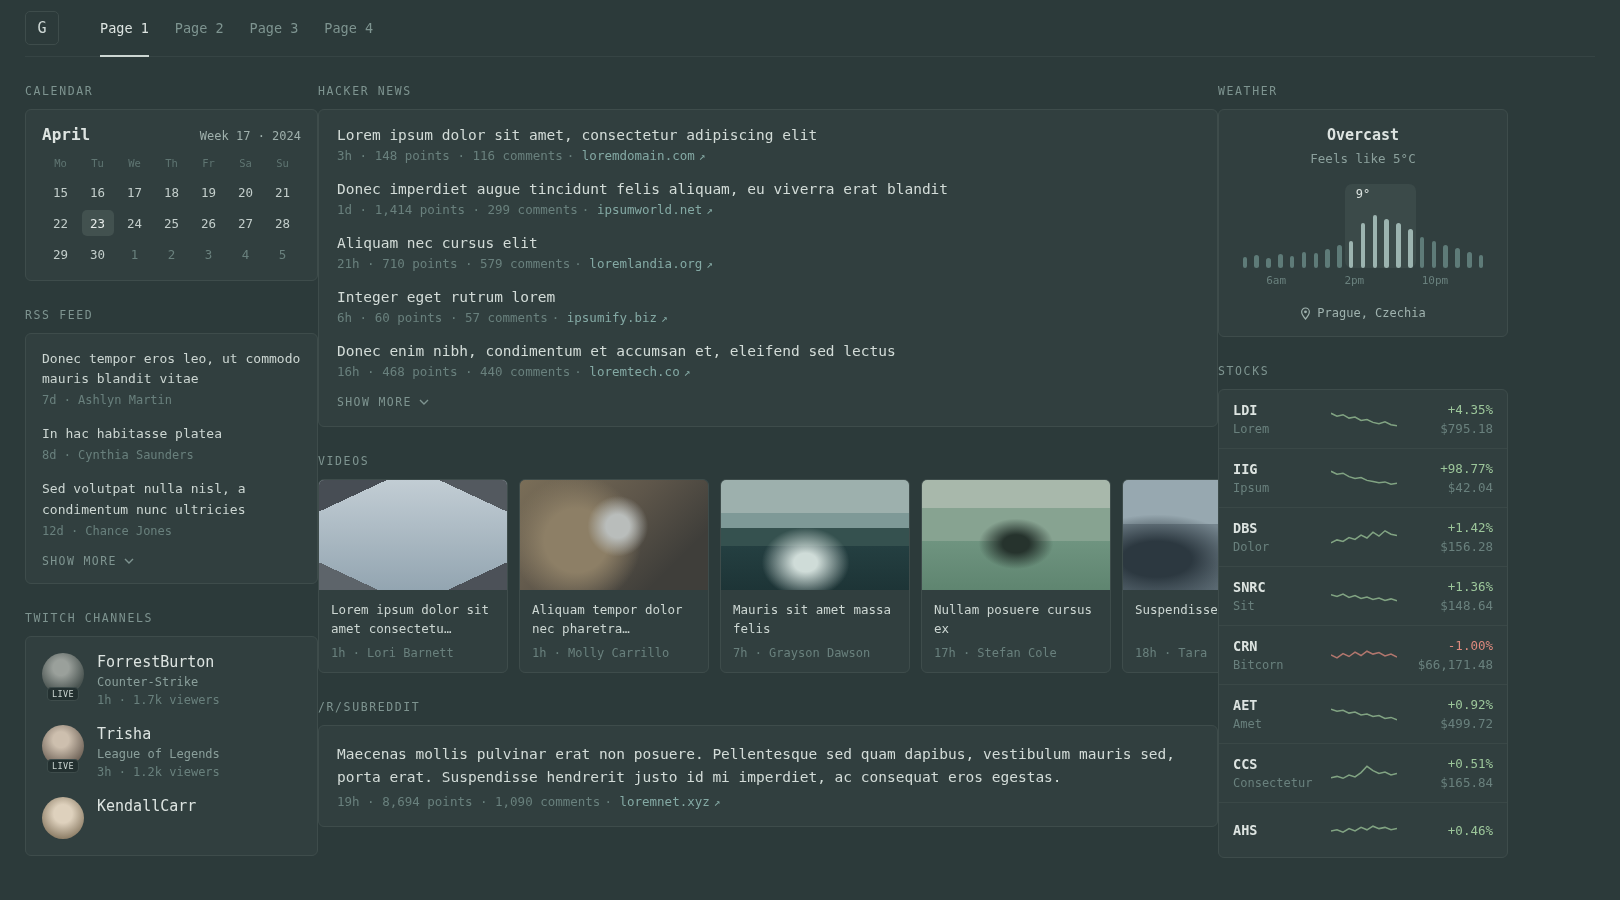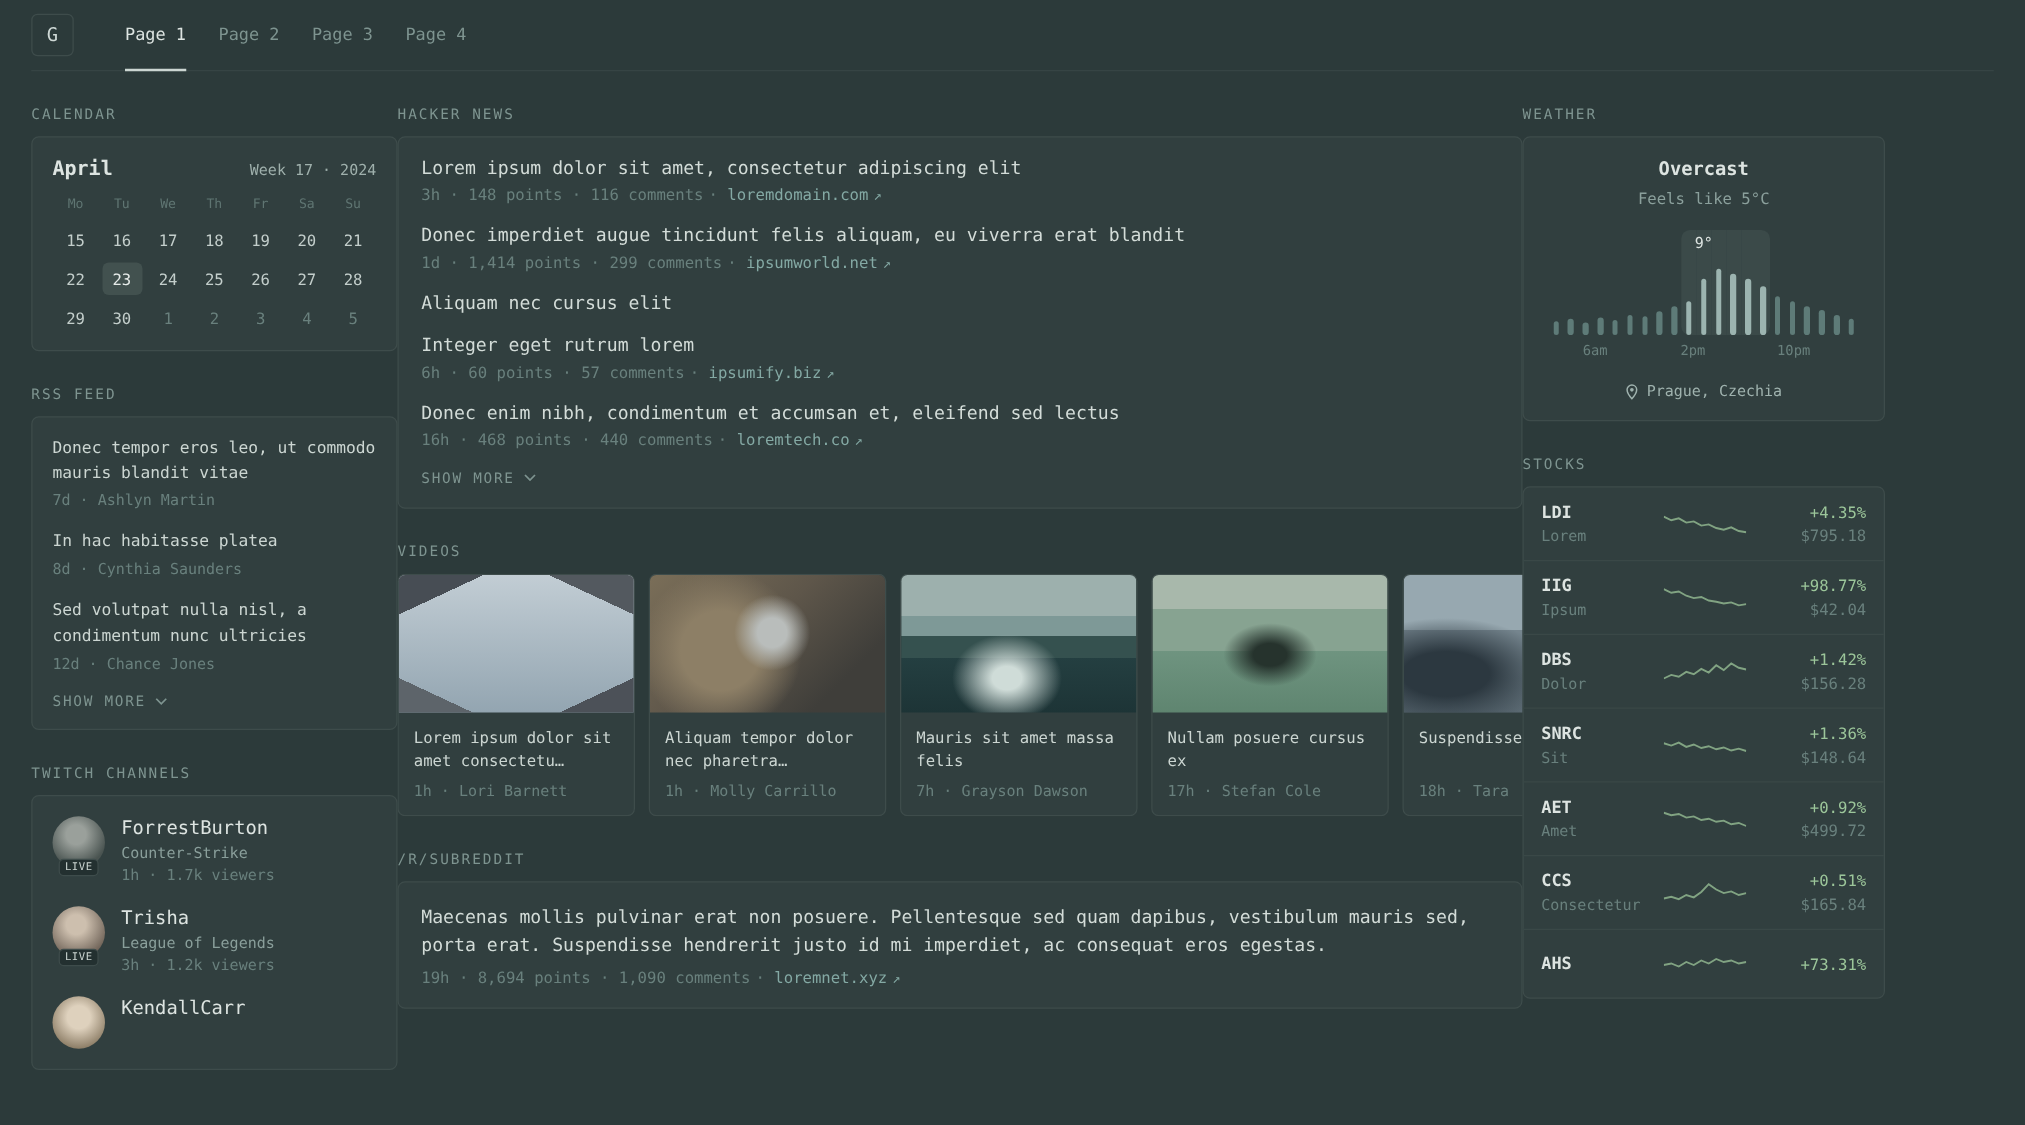--- a/index.html
+++ b/index.html
@@ -261,20 +261,23 @@
         </div>
       </div>
       <div class="hn-item">
         <div class="hn-title">Donec imperdiet augue tincidunt felis aliquam, eu viverra erat blandit</div>
         <div class="hn-meta">
           <span>1d · 1,414 points · 299 comments</span><span class="domain"><span>ipsumworld.net</span><span class="ext">↗</span></span>
         </div>
       </div>
       <div class="hn-item">
         <div class="hn-title">Aliquam nec cursus elit</div>
+        <div class="hn-meta">
+          <span>21h · 710 points · 579 comments</span><span class="domain"><span>loremlandia.org</span><span class="ext">↗</span></span>
+        </div>
       </div>
       <div class="hn-item">
         <div class="hn-title">Integer eget rutrum lorem</div>
         <div class="hn-meta">
           <span>6h · 60 points · 57 comments</span><span class="domain"><span>ipsumify.biz</span><span class="ext">↗</span></span>
         </div>
       </div>
       <div class="hn-item">
         <div class="hn-title">Donec enim nibh, condimentum et accumsan et, eleifend sed lectus</div>
         <div class="hn-meta">
@@ -486,20 +489,35 @@
               <polyline points="0.0,13.6 9.1,15.5 18.2,13.1 27.3,16.5 36.4,14.6 45.5,17.4 54.5,16.0 63.6,18.4 72.7,17.0 81.8,19.4 90.9,17.9 100.0,19.8" fill="none" stroke="#9cc69a" stroke-opacity="0.75" stroke-width="1.5" vector-effect="non-scaling-stroke"></polyline>
             </svg>
           </div>
         <div class="stock-right">
           <div class="stock-change up">+1.36%</div>
           <div class="stock-price">$148.64</div>
         </div>
       </div>
       <div class="stock">
         <div class="stock-left">
+          <div class="stock-sym">CRN</div>
+          <div class="stock-name">Bitcorn</div>
+        </div>
+        <div class="stock-spark">
+            <svg viewBox="0 0 100 30" preserveAspectRatio="none">
+              <polyline points="0.0,14.8 9.1,17.9 18.2,13.6 27.3,16.5 36.4,12.2 45.5,15.5 54.5,11.2 63.6,14.1 72.7,12.6 81.8,16.0 90.9,14.1 100.0,17.0" fill="none" stroke="#dd8a7e" stroke-opacity="0.75" stroke-width="1.5" vector-effect="non-scaling-stroke"></polyline>
+            </svg>
+          </div>
+        <div class="stock-right">
+          <div class="stock-change down">-1.00%</div>
+          <div class="stock-price">$66,171.48</div>
+        </div>
+      </div>
+      <div class="stock">
+        <div class="stock-left">
           <div class="stock-sym">AET</div>
           <div class="stock-name">Amet</div>
         </div>
         <div class="stock-spark">
             <svg viewBox="0 0 100 30" preserveAspectRatio="none">
               <polyline points="0.0,10.2 9.1,12.2 18.2,11.2 27.3,14.1 36.4,13.1 45.5,16.0 54.5,15.0 63.6,17.4 72.7,16.5 81.8,19.4 90.9,18.4 100.0,20.8" fill="none" stroke="#9cc69a" stroke-opacity="0.75" stroke-width="1.5" vector-effect="non-scaling-stroke"></polyline>
             </svg>
           </div>
         <div class="stock-right">
           <div class="stock-change up">+0.92%</div>
@@ -525,19 +543,19 @@
         <div class="stock-left">
           <div class="stock-sym">AHS</div>
 
         </div>
         <div class="stock-spark">
             <svg viewBox="0 0 100 30" preserveAspectRatio="none">
               <polyline points="0.0,16.0 9.1,14.8 18.2,17.2 27.3,13.6 36.4,16.0 45.5,12.4 54.5,14.8 63.6,11.2 72.7,13.6 81.8,12.4 90.9,14.8 100.0,13.6" fill="none" stroke="#9cc69a" stroke-opacity="0.75" stroke-width="1.5" vector-effect="non-scaling-stroke"></polyline>
             </svg>
           </div>
         <div class="stock-right">
-          <div class="stock-change up">+73.31%</div>
+          <div class="stock-change up">+0.46%</div>
 
         </div>
       </div>
     </div>
   </div>
 </div>
 
 </body></html>

